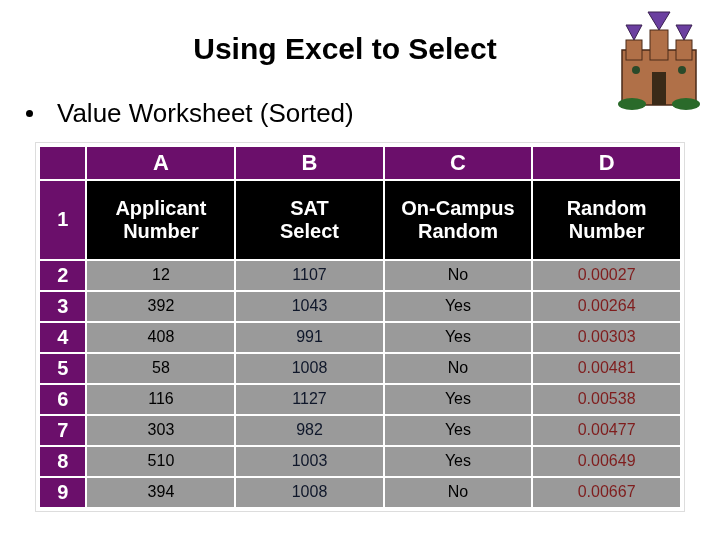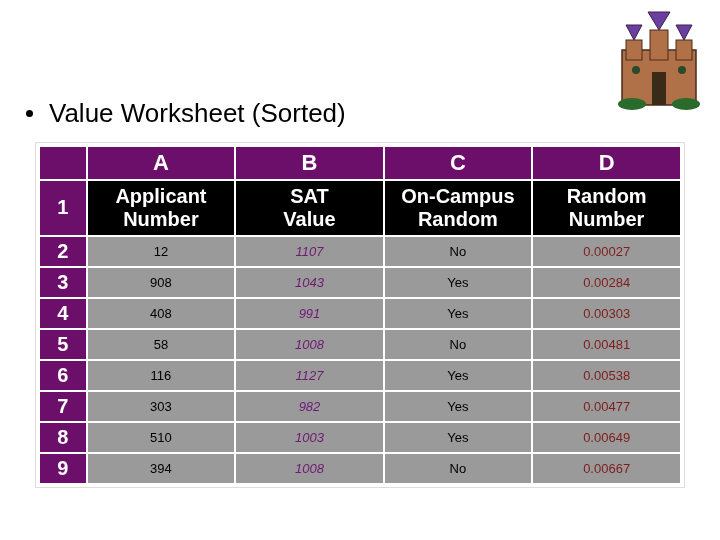--- a/index.html
+++ b/index.html
@@ -26,39 +26,39 @@
       top: 10px;
       width: 90px;
       height: 100px;
     }
     .bullet-row {
       margin: 30px 0 14px 26px;
       font-size: 26px;
       color: #000;
       display: flex;
       align-items: center;
-      gap: 16px;
+      gap: 24px;
     }
     .bullet-dot {
       width: 7px; height: 7px; border-radius: 50%; background: #000; flex: none;
     }
     .tbl-wrap {
       margin: 0 auto;
       width: 648px;
       border: 2px solid #fff;
       box-shadow: 0 0 0 1px #ddd;
     }
     table {
       border-collapse: collapse;
       width: 100%;
     }
     td, th {
       border: 2px solid #fff;
       text-align: center;
-      font-size: 13px;
+      font-size: 16px;
       padding: 3px 6px;
       height: 28px;
       vertical-align: middle;
     }
     .corner {
       background: #6B0F6B;
       width: 48px;
     }
     .col-head {
       background: #6B0F6B;
@@ -72,37 +72,37 @@
       font-weight: bold;
       width: 48px;
       font-size: 20px;
     }
     .hdr {
       background: #000;
       color: #fff;
       font-weight: bold;
       font-size: 20px;
       line-height: 1.15;
-      padding: 4px 4px;
+      padding: 16px 4px;
     }
     .hdr-row td.hdr { height: auto; }
     .cA { width: 150px; }
     .cB { width: 150px; }
     .cC { width: 150px; }
     .cD { width: 150px; }
     .data td { background: #9a9a9a; color: #000; }
     .data td.row-head { background: #6B0F6B; color: #fff; }
-    .data td.red { color: #701a75; background: #9a9a9a; font-style: italic; }
+    .data td.red { color: #0f172a; background: #9a9a9a; }
     .data td.purple { color: #7f1d1d; background: #9a9a9a; }
   </style>
 </head>
 <body>
 
 <h1 class="title">
-  <br>
+  <span>Using Excel to Select</span><br>
 </h1>
 
 <div class="castle">
   <svg viewBox="0 0 90 100">
     <rect x="8" y="40" width="74" height="55" fill="#b07048" stroke="#4a2a18" stroke-width="1.5"></rect>
     <rect x="12" y="30" width="16" height="20" fill="#b07048" stroke="#4a2a18"></rect>
     <rect x="62" y="30" width="16" height="20" fill="#b07048" stroke="#4a2a18"></rect>
     <polygon points="20,30 12,15 28,15" fill="#6b3fa0" stroke="#3a2050"></polygon>
     <polygon points="70,30 62,15 78,15" fill="#6b3fa0" stroke="#3a2050"></polygon>
     <rect x="36" y="20" width="18" height="30" fill="#b07048" stroke="#4a2a18"></rect>
@@ -129,44 +129,44 @@
       <td class="col-head cB">B</td>
       <td class="col-head cC">C</td>
       <td class="col-head cD">D</td>
     </tr>
     <tr class="hdr-row">
       <td class="row-head" rowspan="2">1</td>
       <td class="hdr" rowspan="2">
         <span>Applicant</span><br><span>Number</span>
       </td>
       <td class="hdr" rowspan="2">
-        <span>SAT</span><br><span>Value</span>
+        <span>SAT</span><br><span>Select</span>
       </td>
       <td class="hdr" rowspan="2">
         <span>On-Campus</span><br><span>Random</span>
       </td>
       <td class="hdr" rowspan="2">
         <span>Random</span><br><span>Number</span>
       </td>
     </tr>
     <tr class="hdr-row row-sep"></tr>
 
     <tr class="data">
       <td class="row-head">2</td>
       <td>12</td>
       <td class="red">1107</td>
       <td>No</td>
       <td class="purple">0.00027</td>
     </tr>
     <tr class="data">
       <td class="row-head">3</td>
-      <td>908</td>
+      <td>392</td>
       <td class="red">1043</td>
       <td>Yes</td>
-      <td class="purple">0.00284</td>
+      <td class="purple">0.00264</td>
     </tr>
     <tr class="data">
       <td class="row-head">4</td>
       <td>408</td>
       <td class="red">991</td>
       <td>Yes</td>
       <td class="purple">0.00303</td>
     </tr>
     <tr class="data">
       <td class="row-head">5</td>

